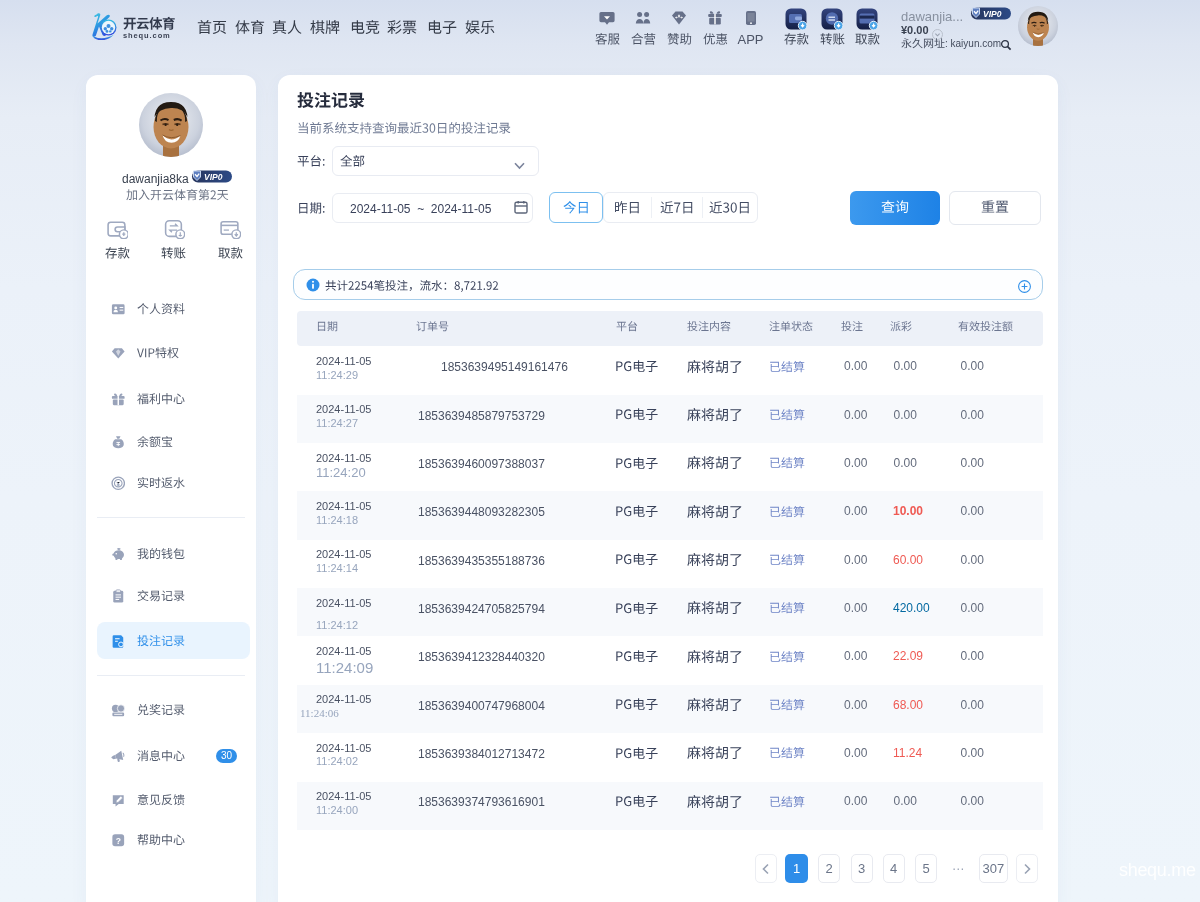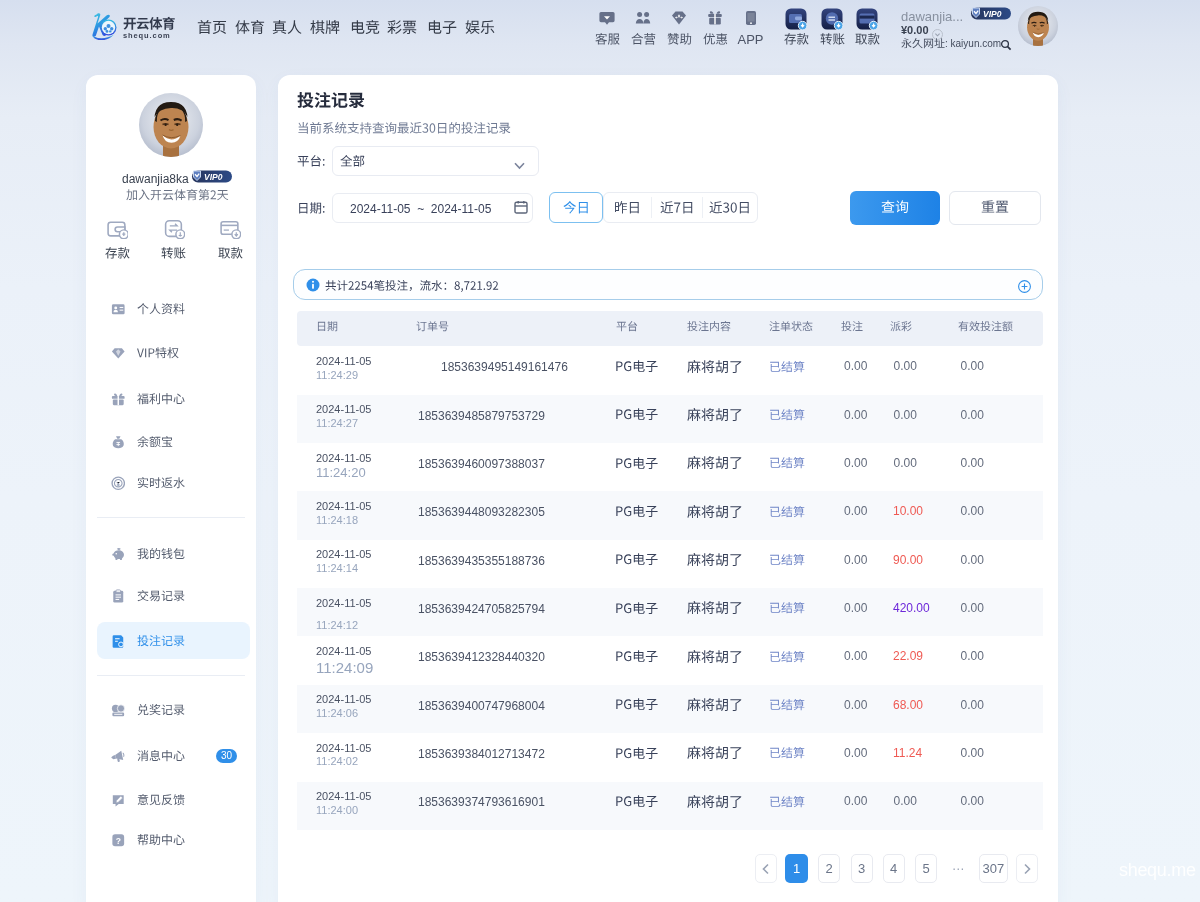--- a/index.html
+++ b/index.html
@@ -1147,21 +1147,21 @@
       <g transform="translate(0,10.20) scale(0.01200,-0.01200)" fill="#6e84c6">
         <use href="#r5df2" x="0"></use>
         <use href="#r7ed3" x="1000"></use>
         <use href="#r7b97" x="2000"></use>
       </g>
     </svg>
   </div>
 <div class="abs" style="left:844px;top:504.38999999999993px;">
     <div style="font-size:12px;color:#646c7d">0.00</div>
   </div>
-<div class="abs" style="left:893px;top:504.38999999999993px;">
+<div class="abs" style="left:893px;top:504.38999999999993px;font-weight:bold;">
     <div style="font-size:12px;color:#ef5a53">10.00</div>
   </div>
 <div class="abs" style="left:960.5px;top:504.38999999999993px;">
     <div style="font-size:12px;color:#646c7d">0.00</div>
   </div>
 <div class="abs" style="left:316px;top:548.43px;">
     <div style="font-size:11px;color:#4a5264">2024-11-05</div>
   </div>
 <div class="abs" style="left:316px;top:562.13px;">
     <div style="font-size:11px;color:#97a5bd">11:24:14</div>
@@ -1195,21 +1195,21 @@
         <use href="#r5df2" x="0"></use>
         <use href="#r7ed3" x="1000"></use>
         <use href="#r7b97" x="2000"></use>
       </g>
     </svg>
   </div>
 <div class="abs" style="left:844px;top:552.7299999999999px;">
     <div style="font-size:12px;color:#646c7d">0.00</div>
   </div>
 <div class="abs" style="left:893px;top:552.7299999999999px;">
-    <div style="font-size:12px;color:#ef5a53">90.00</div>
+    <div style="font-size:12px;color:#ef5a53">60.00</div>
   </div>
 <div class="abs" style="left:960.5px;top:552.7299999999999px;">
     <div style="font-size:12px;color:#646c7d">0.00</div>
   </div>
 <div class="abs" style="left:297px;top:588.1px;width:746px;height:48.3px;background:#f7f9fc"></div>
 <div class="abs" style="left:316px;top:596.77px;">
     <div style="font-size:11px;color:#4a5264">2024-11-05</div>
   </div>
 <div class="abs" style="left:316px;top:619px;">
     <div style="font-size:11px;color:#97a5bd">11:24:12</div>
@@ -1243,21 +1243,21 @@
         <use href="#r5df2" x="0"></use>
         <use href="#r7ed3" x="1000"></use>
         <use href="#r7b97" x="2000"></use>
       </g>
     </svg>
   </div>
 <div class="abs" style="left:844px;top:601.0699999999999px;">
     <div style="font-size:12px;color:#646c7d">0.00</div>
   </div>
 <div class="abs" style="left:893px;top:601.0699999999999px;">
-    <div style="font-size:12px;color:#6d28d9">420.00</div>
+    <div style="font-size:12px;color:#0369a1">420.00</div>
   </div>
 <div class="abs" style="left:960.5px;top:601.0699999999999px;">
     <div style="font-size:12px;color:#646c7d">0.00</div>
   </div>
 <div class="abs" style="left:316px;top:645.11px;">
     <div style="font-size:11px;color:#4a5264">2024-11-05</div>
   </div>
 <div class="abs" style="left:316px;top:658.8100000000001px;">
     <div style="font-size:15px;color:#97a5bd">11:24:09</div>
   </div>
@@ -1299,21 +1299,21 @@
 <div class="abs" style="left:893px;top:649.41px;">
     <div style="font-size:12px;color:#ef5a53">22.09</div>
   </div>
 <div class="abs" style="left:960.5px;top:649.41px;">
     <div style="font-size:12px;color:#646c7d">0.00</div>
   </div>
 <div class="abs" style="left:297px;top:684.8px;width:746px;height:48.3px;background:#f7f9fc"></div>
 <div class="abs" style="left:316px;top:693.4499999999999px;">
     <div style="font-size:11px;color:#4a5264">2024-11-05</div>
   </div>
-<div class="abs" style="left:316px;top:707.15px;">
+<div class="abs" style="left:300px;top:707.15px;font-family:Liberation Serif, serif;">
     <div style="font-size:11px;color:#97a5bd">11:24:06</div>
   </div>
 <div class="abs" style="left:418px;top:698.65px;">
     <div style="font-size:12px;color:#4a5264">1853639400747968004</div>
   </div>
 <div class="abs" style="left:615px;top:698.3499999999999px;">
     <svg class="zt" width="43.2" height="13">
       <g transform="translate(0,11.05) scale(0.01300,-0.01300)" fill="#39425a">
         <use href="#r50" x="0"></use>
         <use href="#r47" x="633"></use>

